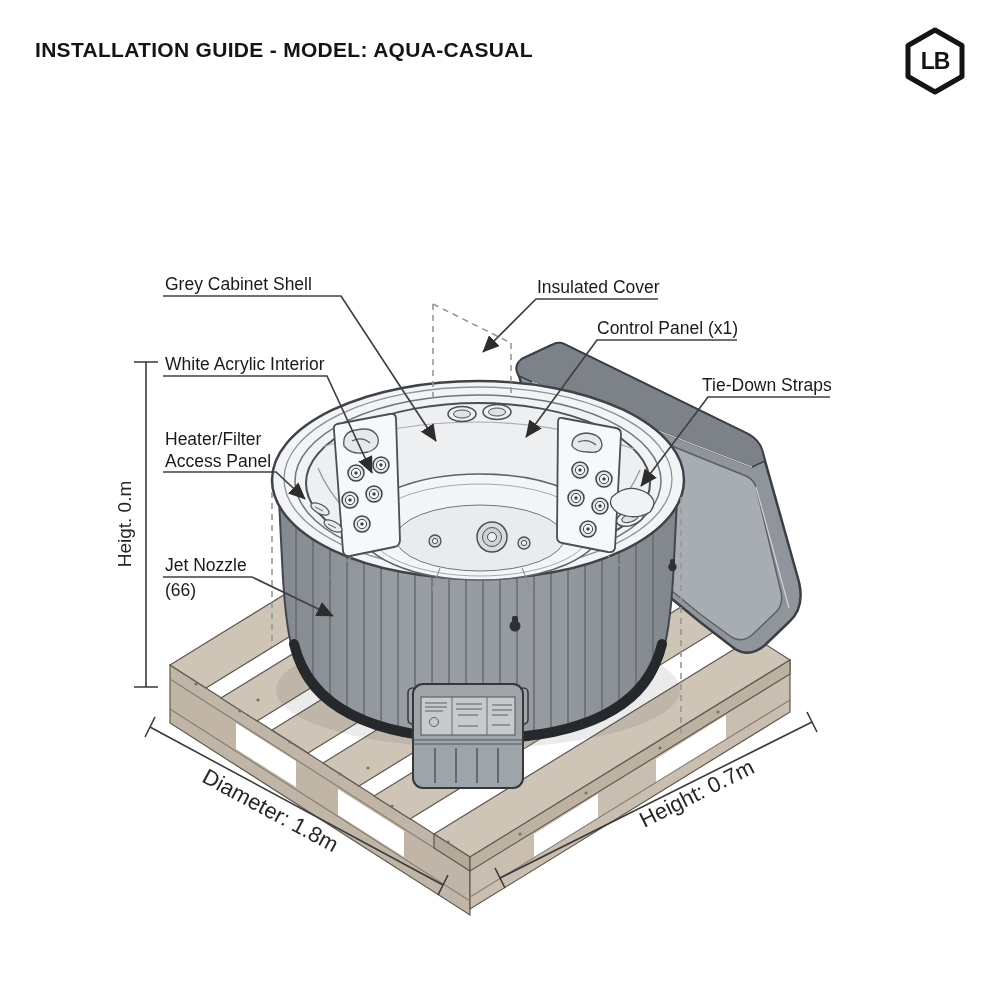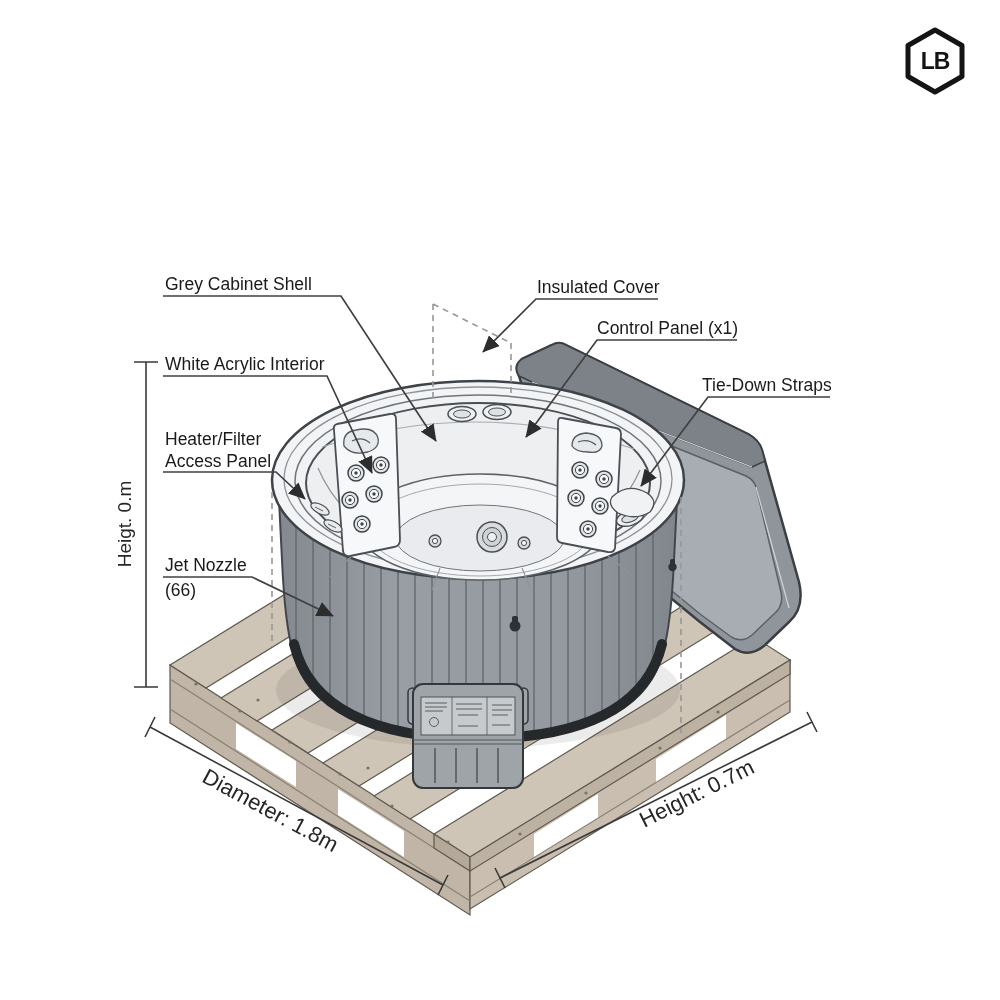--- a/index.html
+++ b/index.html
@@ -12,20 +12,21 @@
   .lbl{font-size:17.5px;}
   .dim{font-size:22px;fill:#262626;}
   .dimv{font-size:19px;fill:#262626;}
   .logo-t{font-size:23px;font-weight:700;letter-spacing:-1px;fill:#141414;}
 </style>
 </head>
 <body>
 
 <div class="stage">
 
+  <div class="title">INSTALLATION GUIDE - MODEL: AQUA-CASUAL</div>
 
   <svg class="logo" viewBox="0 0 74 80">
     <polygon points="37,8 64,23.5 64,54.5 37,70 10,54.5 10,23.5" fill="#ffffff" stroke="#141414" stroke-width="5" stroke-linejoin="round"></polygon>
     <text class="logo-t" x="37" y="47" text-anchor="middle">LB</text>
   </svg>
 
   <svg width="1000" height="1000" viewBox="0 0 1000 1000" style="position:absolute;left:0;top:0;">
     <defs>
       <marker id="arr" markerWidth="11" markerHeight="9" refX="9.5" refY="4.5" orient="auto">
         <path d="M0,0 L10,4.5 L0,9 Z" fill="#2d2d2d"></path>

